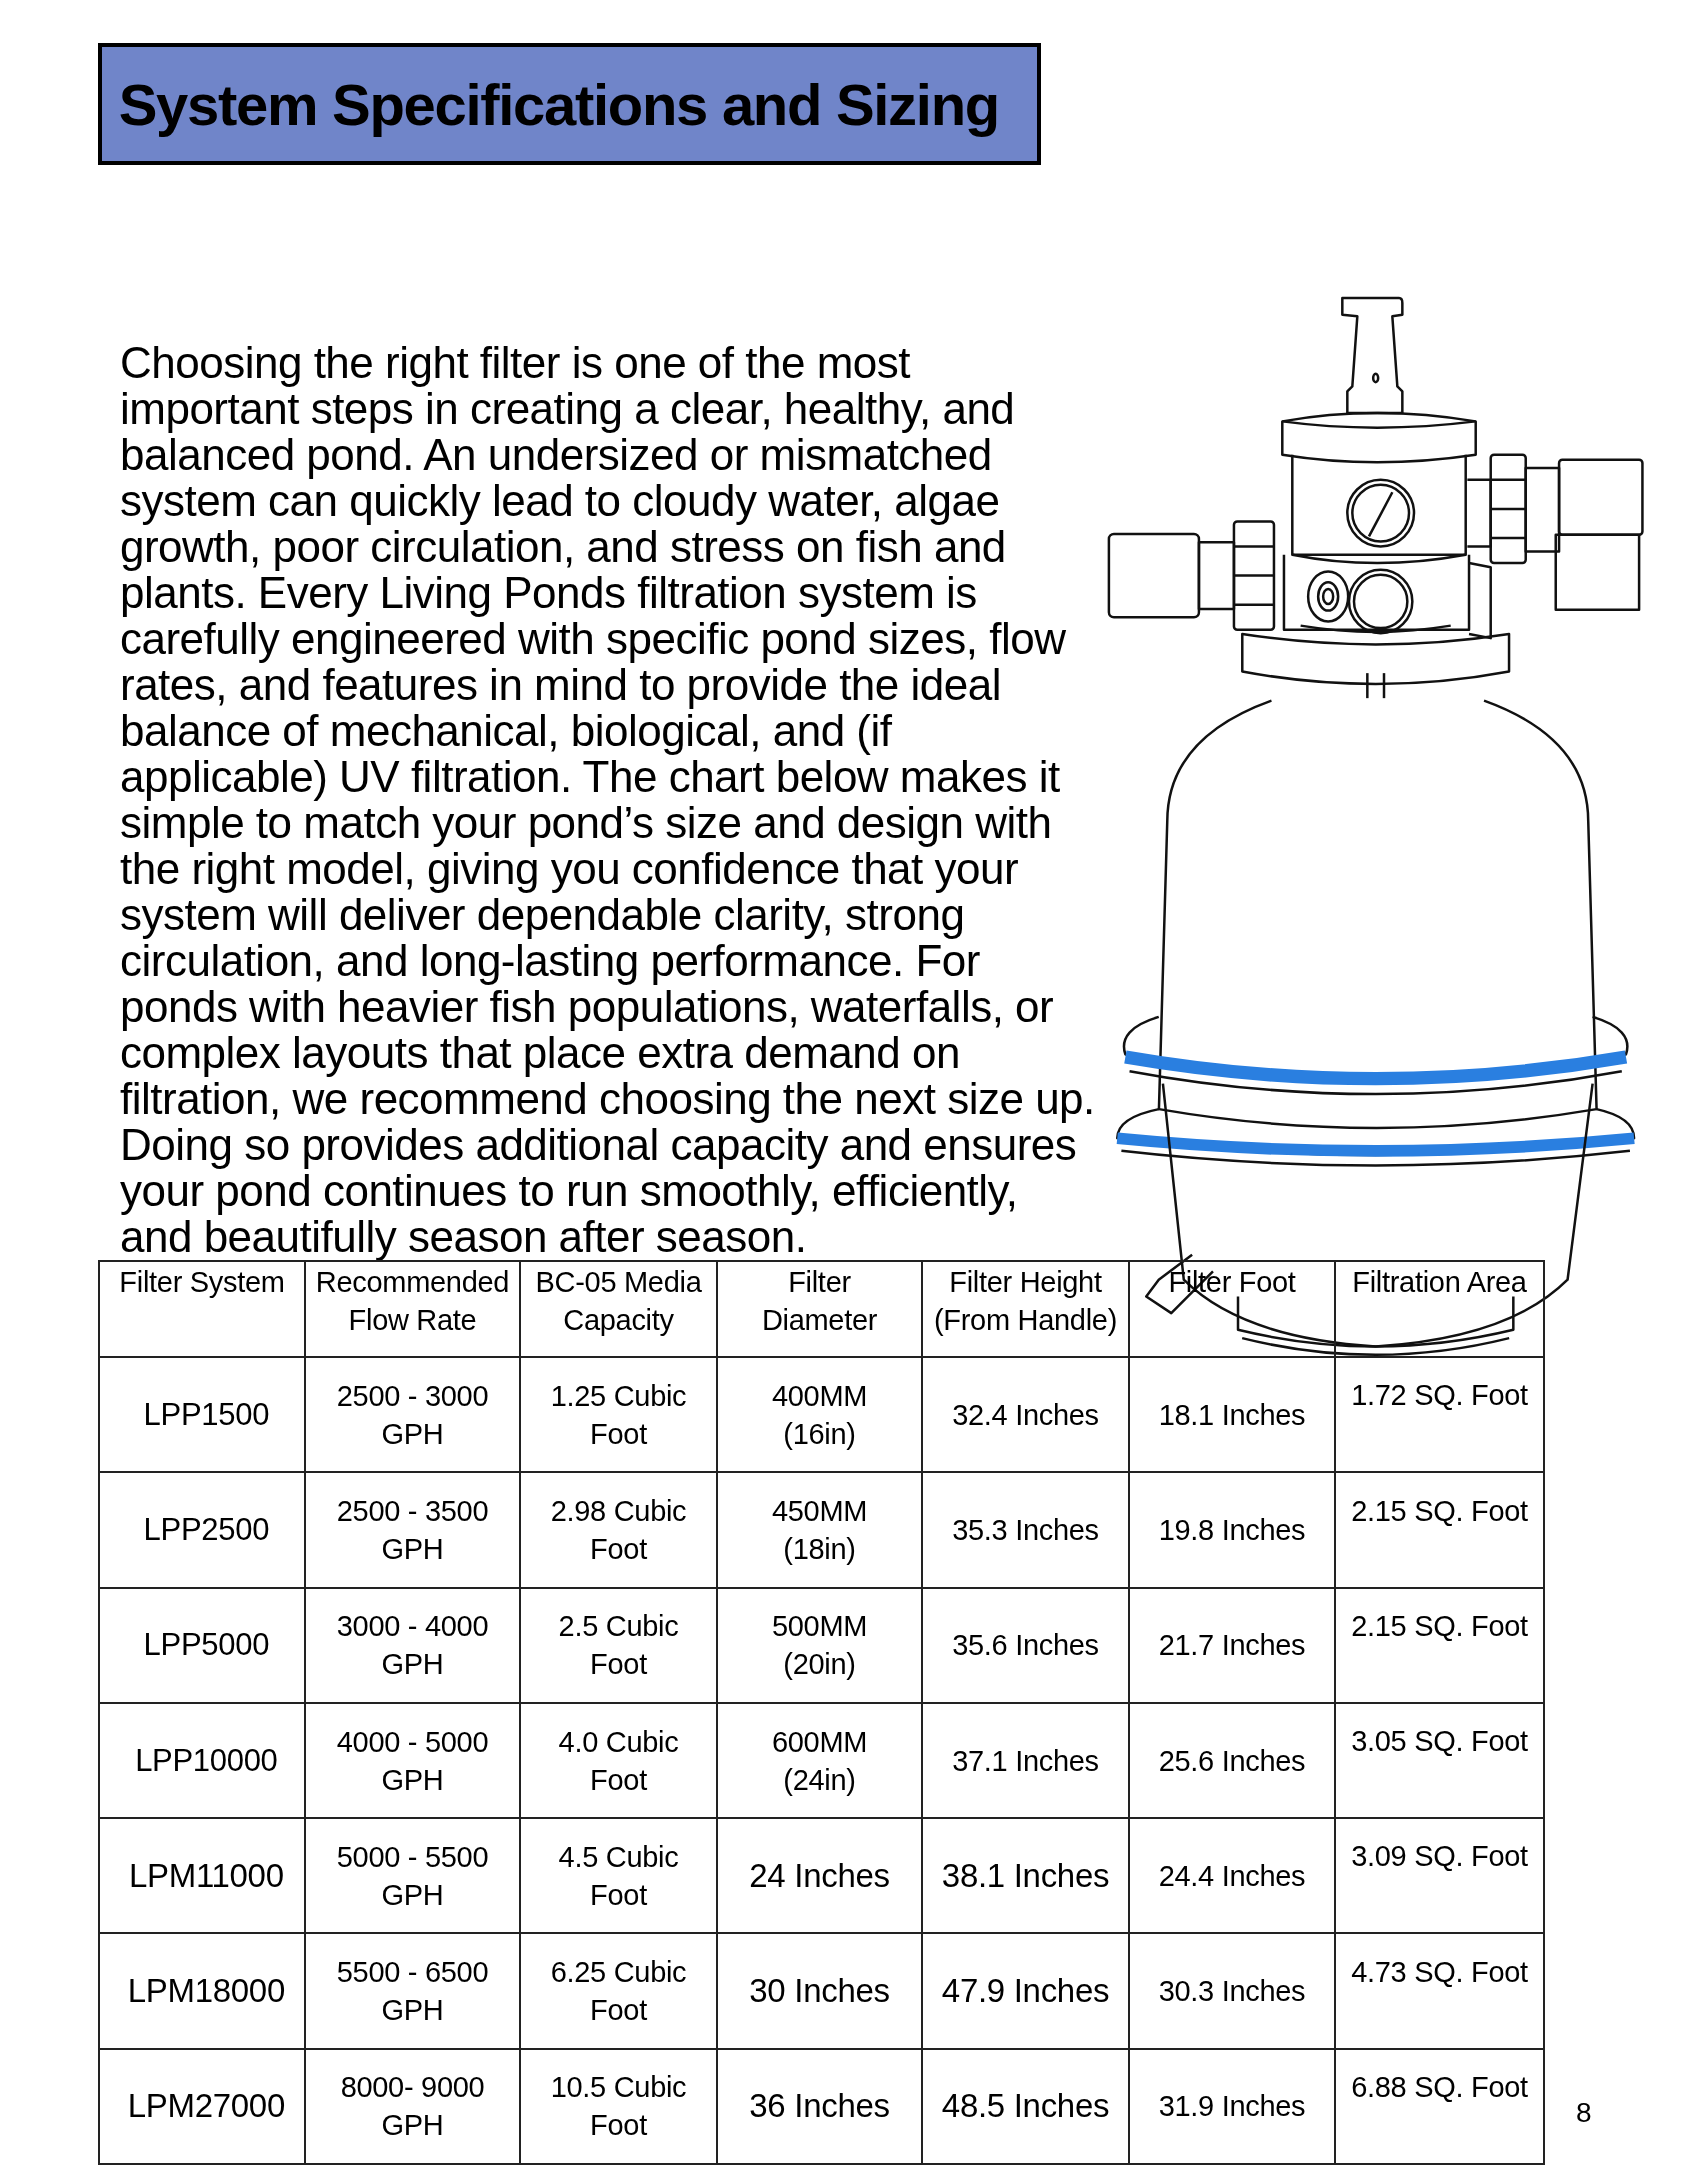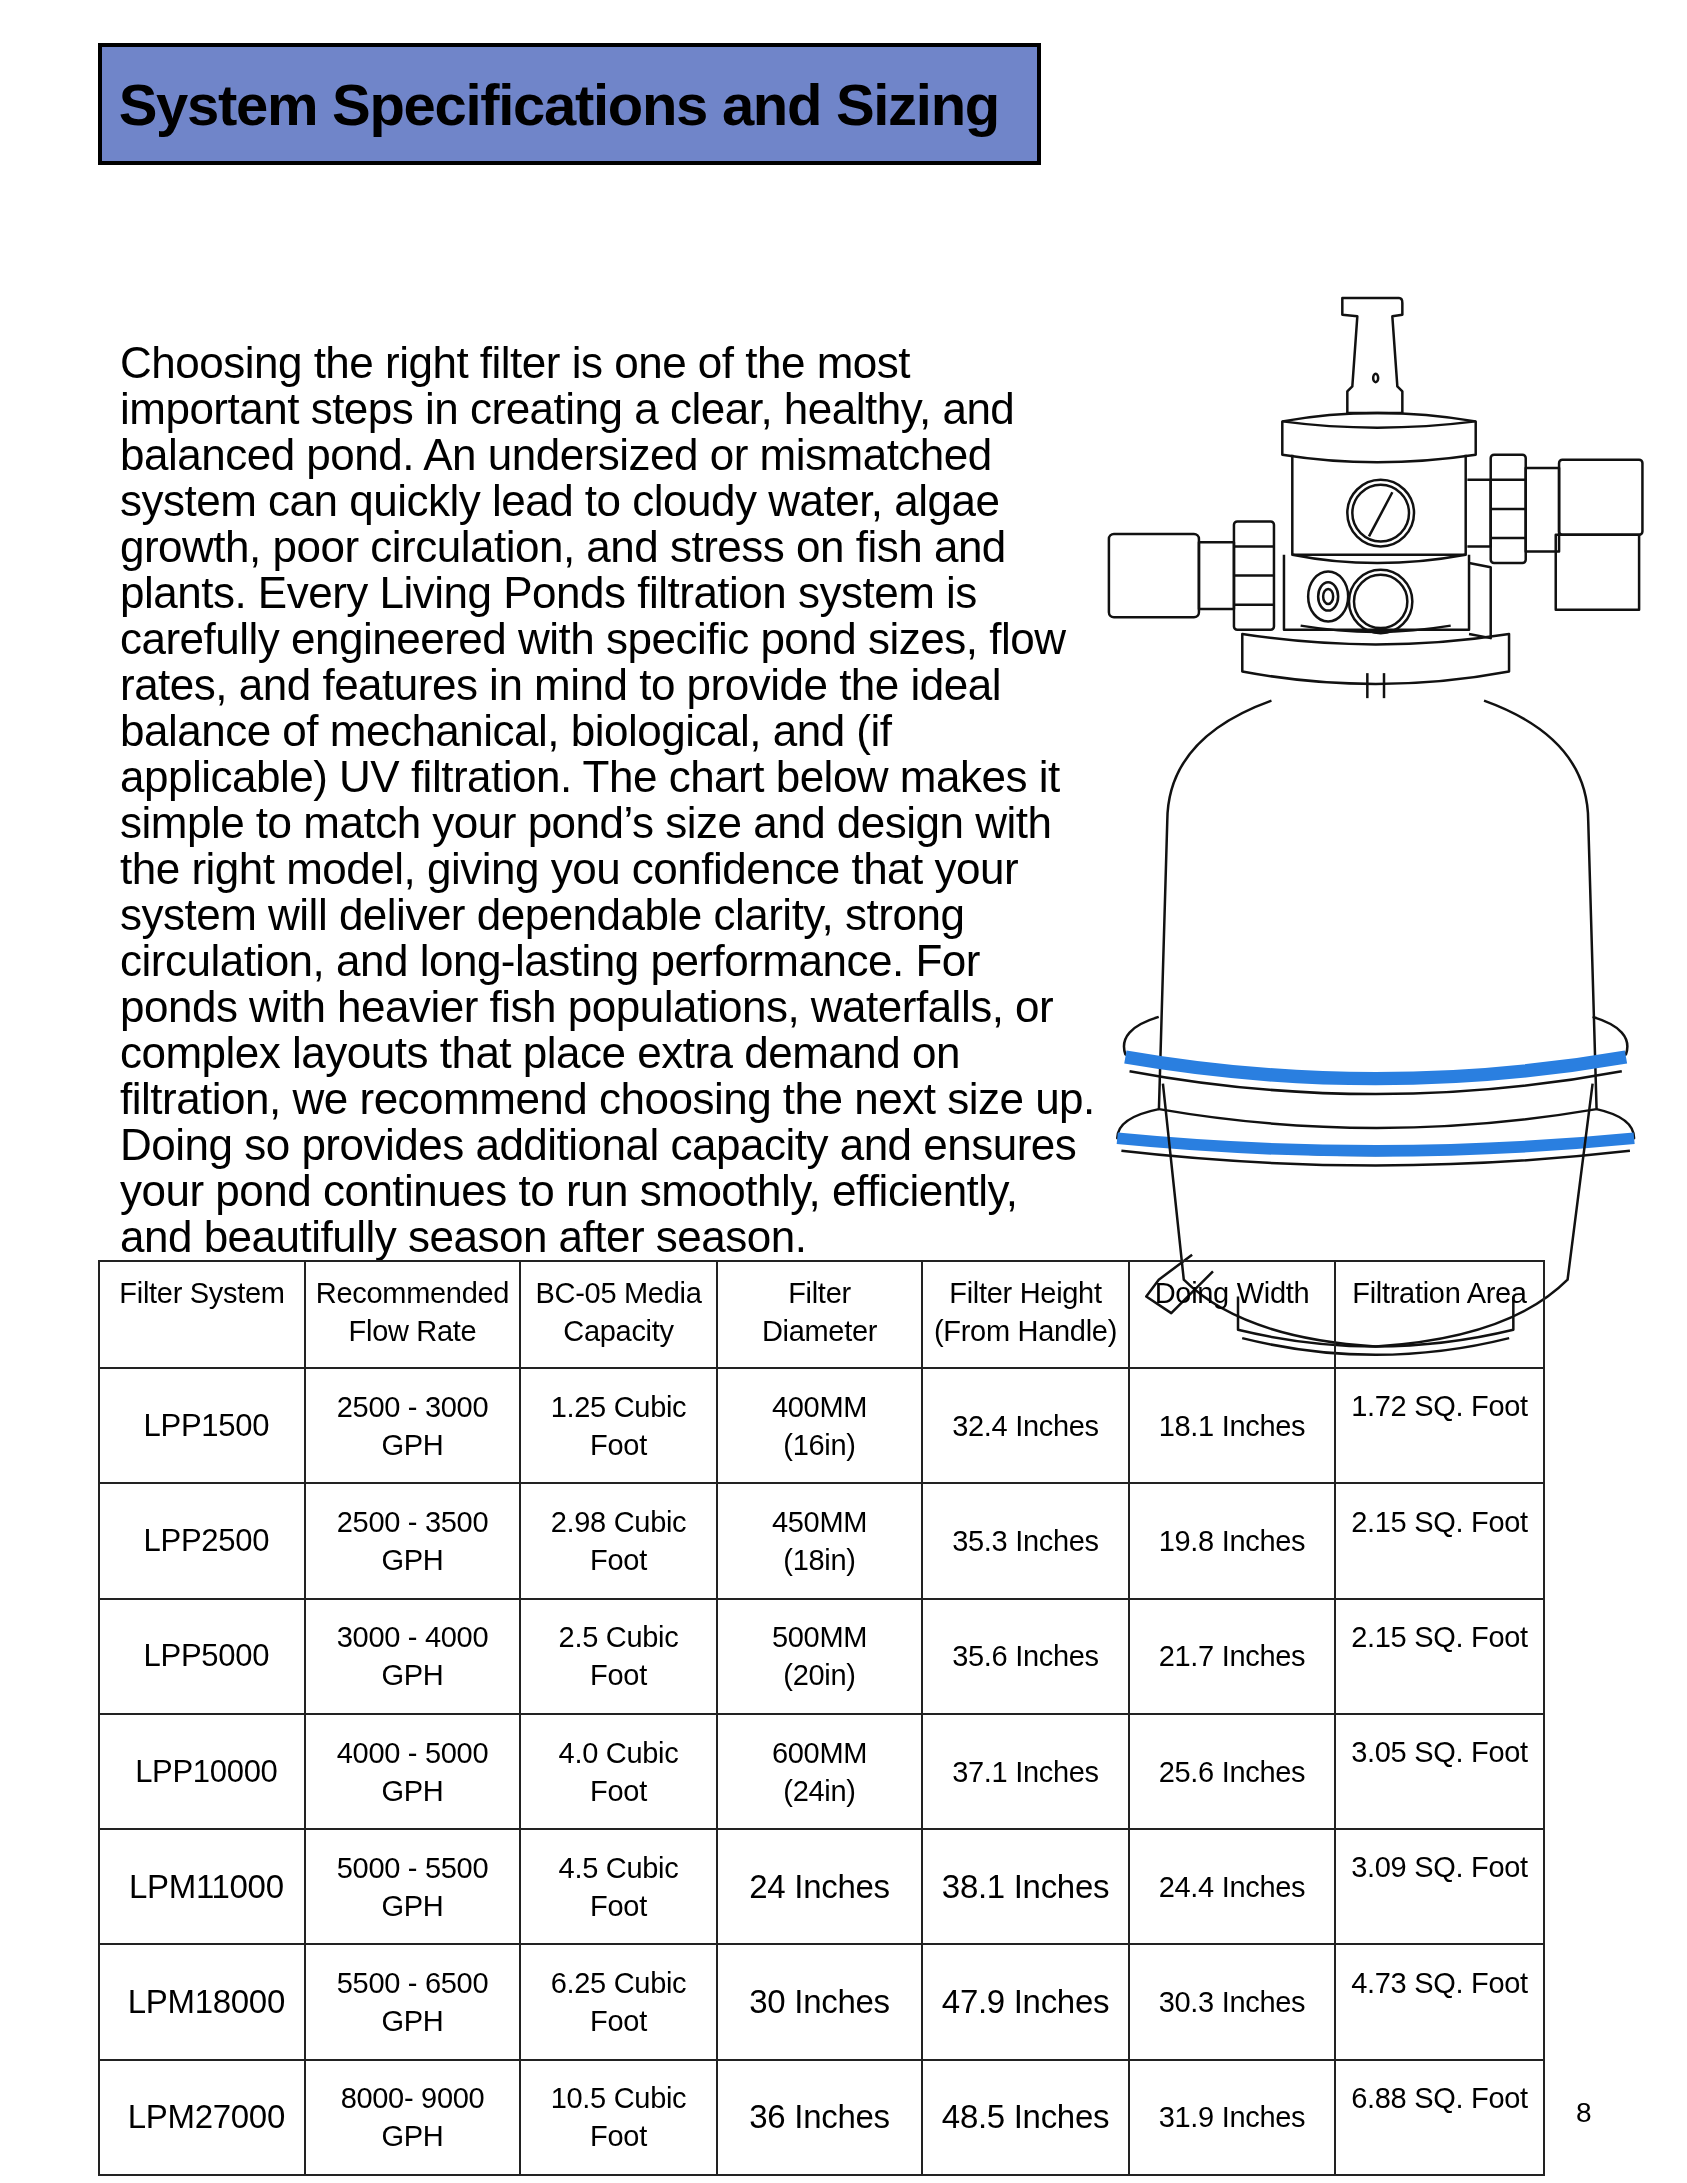--- a/index.html
+++ b/index.html
@@ -14,21 +14,21 @@
 
   .intro { position: absolute; left: 120px; top: 340px; width: 975px;
     font-size: 44px; line-height: 46px; letter-spacing: -0.5px; margin: 0; }
 
   .illustration { position: absolute; left: 1092px; top: 288px; width: 559px; height: 917px; }
 
   table.specs { position: absolute; left: 98px; top: 1260px; border-collapse: collapse;
     table-layout: fixed; width: 1445px; }
   table.specs td, table.specs th { border: 2.5px solid #222; font-weight: normal;
     font-size: 29px; line-height: 38px; text-align: center; padding: 0 3.3px; letter-spacing: -0.3px; }
-  table.specs th { height: 93px; vertical-align: top; padding-top: 12px; }
+  table.specs th { height: 93px; vertical-align: top; padding-top: 1px; }
   table.specs td { height: 95px; vertical-align: middle; }
   table.specs td.model { font-size: 31px; padding-left: 12px; }
   table.specs td.large { font-size: 33px; }
   table.specs td.top { vertical-align: top; padding-top: 18.3px; }
 
   .page-number { position: absolute; left: 1576px; top: 2097px; font-size: 28px; }
 </style>
 </head>
 <body>
 
@@ -114,21 +114,21 @@
       <col style="width:206px">
       <col style="width:209px">
   </colgroup>
   <thead>
     <tr>
       <th><span>Filter System</span></th>
       <th><span>Recommended</span><br><span>Flow Rate</span></th>
       <th><span>BC-05 Media</span><br><span>Capacity</span></th>
       <th><span>Filter</span><br><span>Diameter</span></th>
       <th><span>Filter Height</span><br><span>(From Handle)</span></th>
-      <th><span>Doing Width</span></th>
+      <th><span>Filter Foot</span></th>
       <th><span>Filtration Area</span></th>
     </tr>
   </thead>
   <tbody id="spec-body">
       <tr>
         <td class="model"><span>LPP1500</span></td>
         <td><span>2500 - 3000</span><br><span>GPH</span></td>
         <td><span>1.25 Cubic</span><br><span>Foot</span></td>
         <td><span>400MM</span><br><span>(16in)</span></td>
         <td><span>32.4 Inches</span></td>

